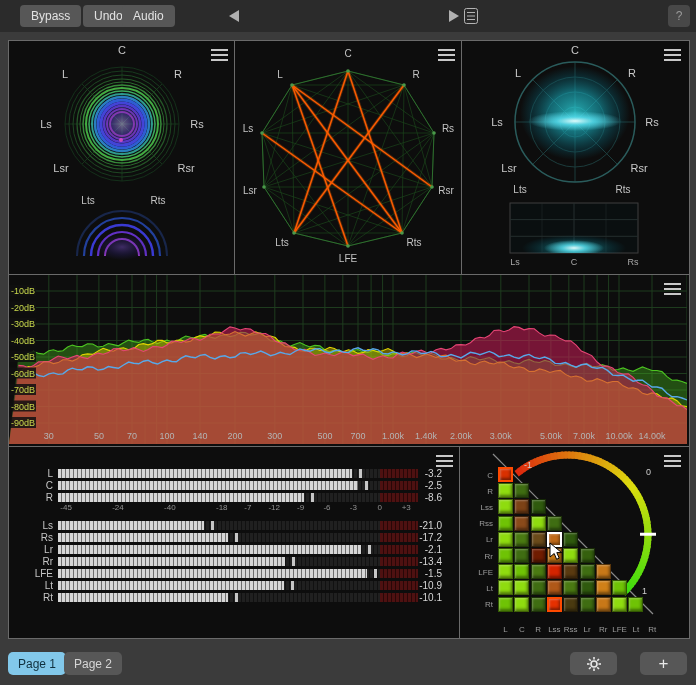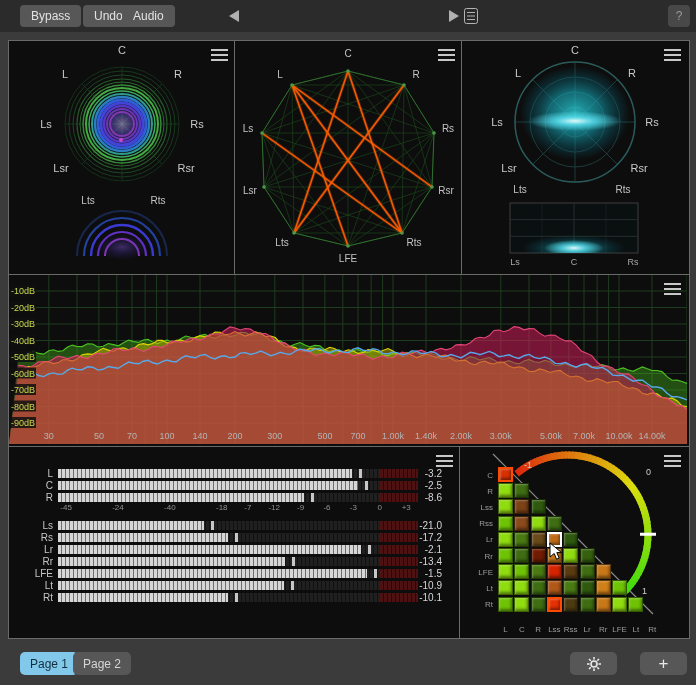--- a/index.html
+++ b/index.html
@@ -52,22 +52,22 @@
   .mx-cell{position:absolute;width:15px;height:15px;border:1px solid rgba(0,0,0,.55);box-sizing:border-box;
            box-shadow:inset 1px 1px 2px rgba(255,255,255,.28),inset -1px -2px 3px rgba(0,0,0,.45);z-index:1;cursor:pointer;}
   .mx-rlab{position:absolute;left:0;width:33px;text-align:right;font-size:8px;color:#9c9c9c;}
   .mx-clab{position:absolute;top:178px;transform:translateX(-50%);font-size:8px;color:#9c9c9c;}
   .mx-readout{position:absolute;left:100px;top:33px;width:92px;text-align:center;color:#a4d32c;
               font-size:10px;line-height:13px;z-index:3;}
   .g-lab{position:absolute;font-size:9px;color:#cfcfcf;z-index:3;}
   
   .footer{position:absolute;left:0;top:644px;width:696px;height:41px;}
   .pg{position:absolute;top:8px;height:23px;width:58px;border:none;border-radius:5px;font-size:12px;cursor:pointer;font-family:inherit;}
-  .pg1{left:20px;background:#82c8ea;color:#10303e;}
-  .pg2{left:73px;background:#575757;color:#d6d6d6;}
+  .pg1{left:8px;background:#82c8ea;color:#10303e;}
+  .pg2{left:64px;background:#575757;color:#d6d6d6;}
   .brand{position:absolute;left:0;right:0;top:11px;text-align:center;font-size:16px;color:#e8e8e8;}
   .b-gen{color:#8f8f8f;}
   .b-audio{color:#e2e2e2;margin-left:6px;}
   .b-dots{color:#8a8a8a;font-size:9px;letter-spacing:3px;margin:0 8px;vertical-align:2px;}
   .b-halo{color:#cfcfcf;}
   .ft-btn{position:absolute;top:8px;height:23px;width:47px;background:#575757;border:none;border-radius:5px;
           color:#e8e8e8;cursor:pointer;font-family:inherit;}
   .gear{right:79px;}
   .plus{right:9px;font-size:17px;line-height:20px;}
   #cursor{position:absolute;left:549px;top:542px;z-index:50;pointer-events:none;}

